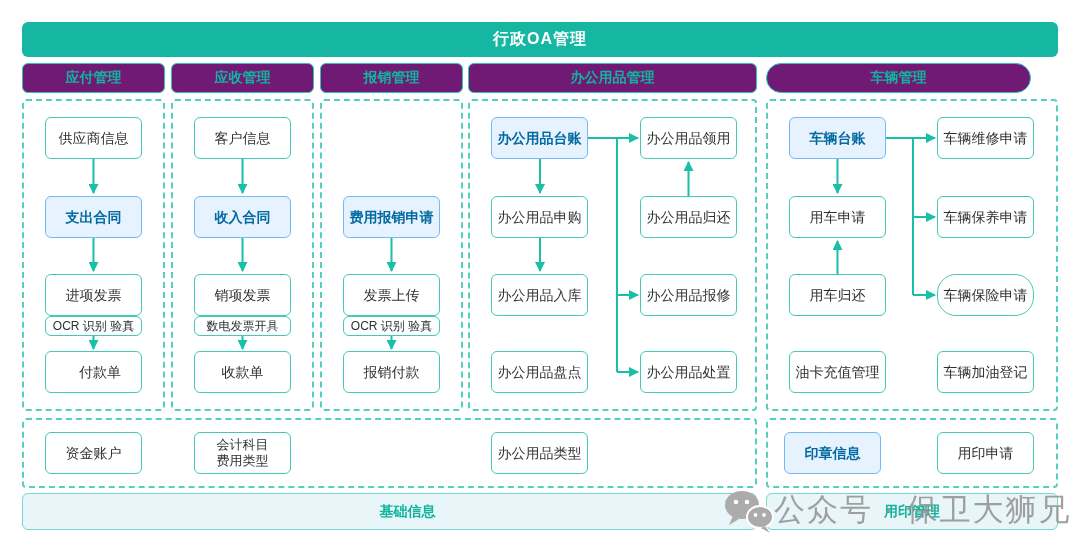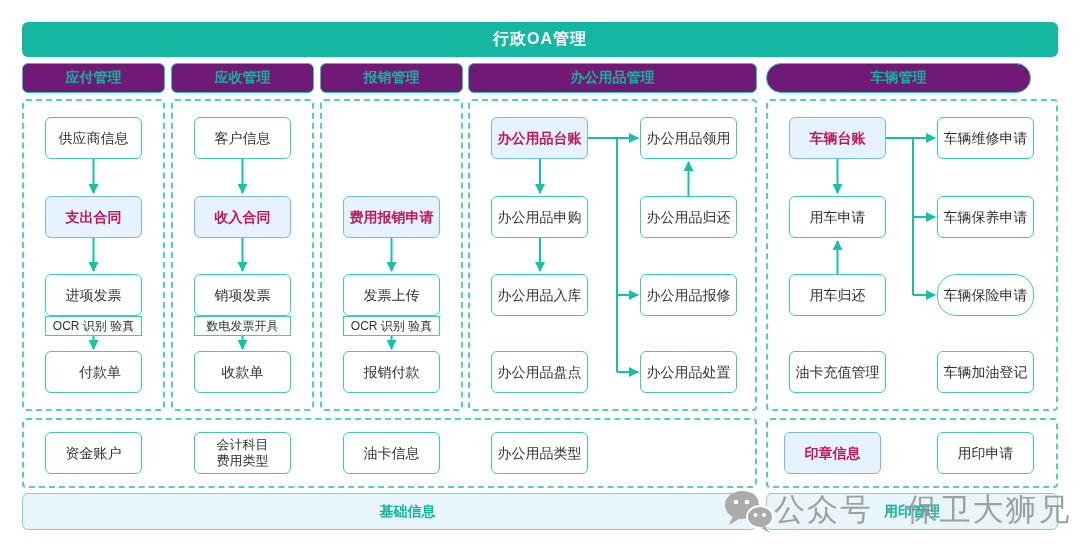--- a/index.html
+++ b/index.html
@@ -6,23 +6,23 @@
   body{font-family:"Liberation Sans","DejaVu Sans",sans-serif;}
   .stage{position:relative;width:1080px;height:552px;background:#fff;overflow:hidden;}
   .abs{position:absolute;box-sizing:border-box;}
   .banner-top{background:#15b7a3;color:#fff;font-weight:bold;font-size:16px;border-radius:6px;
     display:flex;align-items:center;justify-content:center;letter-spacing:1px;}
   .col-header{background:#701a75;border:1px solid #2ec6b2;color:#11b49e;border-radius:6px;
     font-weight:bold;font-size:14px;display:flex;align-items:center;justify-content:center;}
   .col-frame{border:2px dashed #55d0bf;border-radius:4px;background:transparent;}
   .node{background:#fff;border:1px solid #43c9b5;border-radius:6px;color:#303133;font-size:14px;
     display:flex;align-items:center;justify-content:center;text-align:center;line-height:1.2;}
-  .node.hl{background:#e6f2fe;border-color:#74b9f7;color:#be185d;font-weight:bold;}
+  .node.hl{background:#e6f2fe;border-color:#74b9f7;color:#0369a1;font-weight:bold;}
   .node.two-line{flex-direction:column;font-size:13px;}
-  .tag{background:#fff;border:1px solid #43c9b5;border-radius:0;color:#303133;font-size:12px;
+  .tag{background:#fff;border:1px solid #43c9b5;border-radius:6px;color:#303133;font-size:12px;
     display:flex;align-items:center;justify-content:center;white-space:nowrap;}
   .bottom-banner{background:#e8f5f9;border:1px solid #7ad6cc;border-radius:6px;color:#11b49e;
     font-weight:bold;font-size:14px;display:flex;align-items:center;justify-content:center;}
   .arrows{pointer-events:none;}
   .watermark-text{color:rgba(145,145,145,0.85);font-size:31px;letter-spacing:2px;line-height:42px;
     white-space:nowrap;z-index:10;}
   .wm-icon{z-index:10;}
 </style>
 </head>
 <body>
@@ -78,21 +78,20 @@
   <div class="abs node" style="left:937px;top:117px;width:97px;height:42px;">车辆维修申请</div>
   <div class="abs node" style="left:937px;top:196px;width:97px;height:42px;">车辆保养申请</div>
   <div class="abs node" style="left:937px;top:274px;width:97px;height:42px;border-radius:19px;">车辆保险申请</div>
   <div class="abs node" style="left:937px;top:351px;width:97px;height:42px;">车辆加油登记</div>
 
   <div class="abs node" style="left:45px;top:432px;width:97px;height:42px;">资金账户</div>
   <div class="abs node two-line" style="left:194px;top:432px;width:97px;height:42px;">
     <span>会计科目</span>
     <span>费用类型</span>
   </div>
-  <div class="abs node" style="left:343px;top:432px;width:97px;height:42px;">油卡信息</div>
   <div class="abs node" style="left:491px;top:432px;width:97px;height:42px;">办公用品类型</div>
   <div class="abs node" style="left:937px;top:432px;width:97px;height:42px;">用印申请</div>
   <div class="abs node hl" style="left:784px;top:432px;width:97px;height:42px;">印章信息</div>
 
   <div class="abs bottom-banner" style="left:22px;top:493px;width:735px;height:37px;padding-left:36px;">基础信息</div>
   <div class="abs bottom-banner" style="left:766px;top:493px;width:292px;height:37px;">用印管理</div>
 
   <svg class="abs arrows" style="left:0;top:0;" width="1080" height="552">
     <defs>
       <marker id="ah" viewBox="0 0 10 10" refX="9" refY="5" markerWidth="10" markerHeight="10" markerUnits="userSpaceOnUse" orient="auto">

